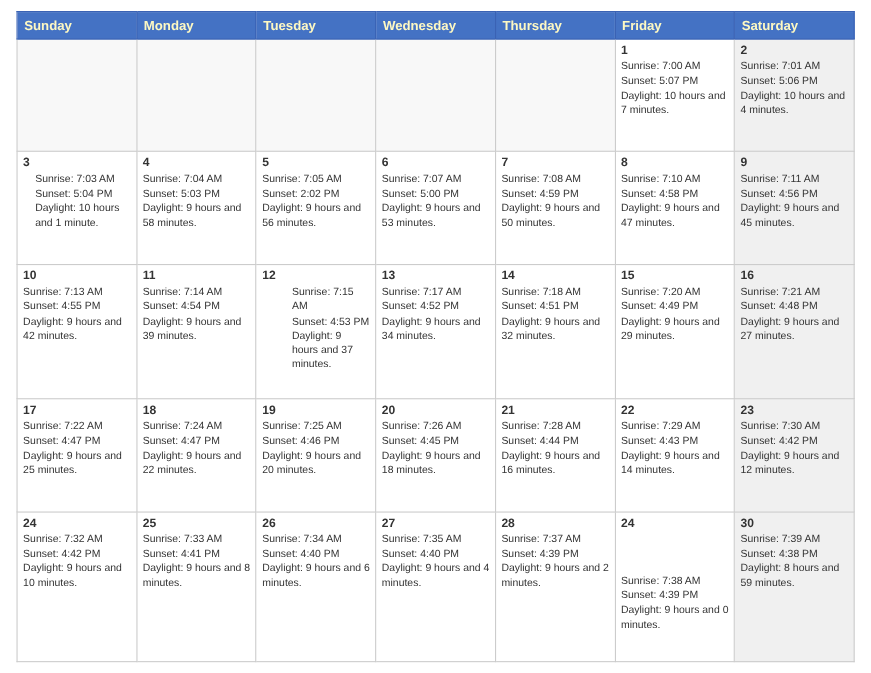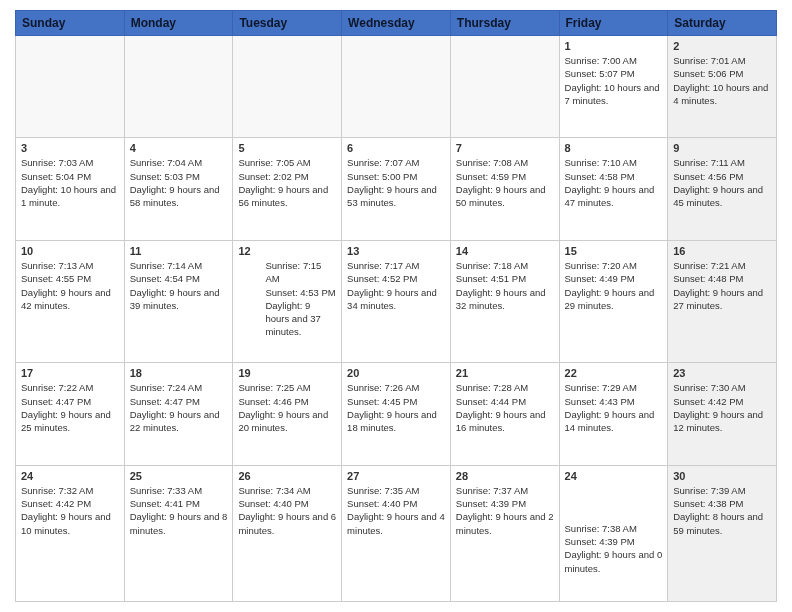--- a/index.html
+++ b/index.html
@@ -41,21 +41,21 @@
       color: #555;
     }
     .calendar {
       flex: 1;
       border-collapse: collapse;
       width: 100%;
       table-layout: fixed;
     }
     .calendar th {
       background: #4472c4;
-      color: #0f172a;
+      color: #fef9c3;
       text-align: left;
       padding: 5px 6px;
       font-size: 12px;
       font-weight: bold;
       border: 1px solid #3a62b4;
     }
     .calendar td {
       border: 1px solid #ccc;
       vertical-align: top;
       padding: 4px 5px;
@@ -114,21 +114,21 @@
           <td class="saturday">
             <span class="day-num">2</span>
             <div class="day-info" style="white-space: pre-line;">Sunrise: 7:01 AM
 Sunset: 5:06 PM
 Daylight: 10 hours and 4 minutes.</div>
           </td>
         </tr>
         <tr>
           <td>
             <span class="day-num">3</span>
-            <div class="day-info" style="white-space: pre-line;">Sunrise: 7:03 AM
+            <div class="day-info" style="white-space: pre-line; margin-left: 11px;">Sunrise: 7:03 AM
 Sunset: 5:04 PM
 Daylight: 10 hours and 1 minute.</div>
           </td>
           <td>
             <span class="day-num">4</span>
             <div class="day-info" style="white-space: pre-line;">Sunrise: 7:04 AM
 Sunset: 5:03 PM
 Daylight: 9 hours and 58 minutes.</div>
           </td>
           <td>

